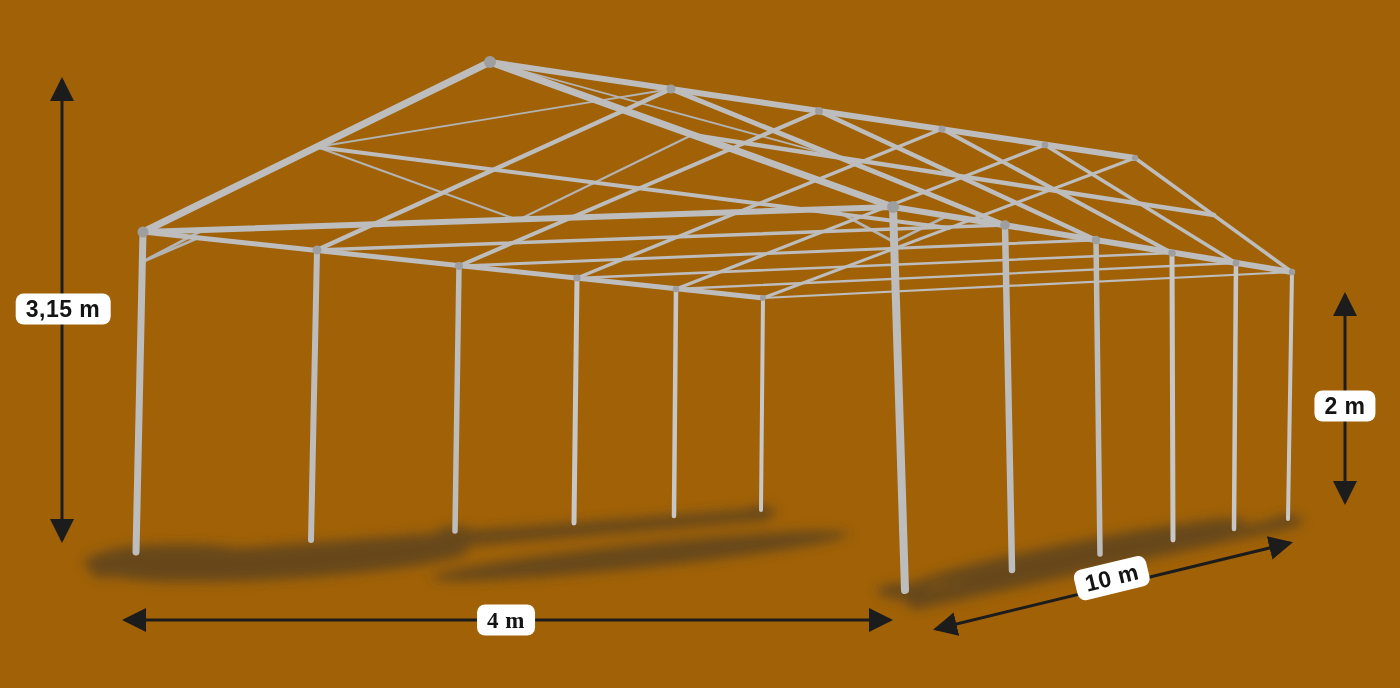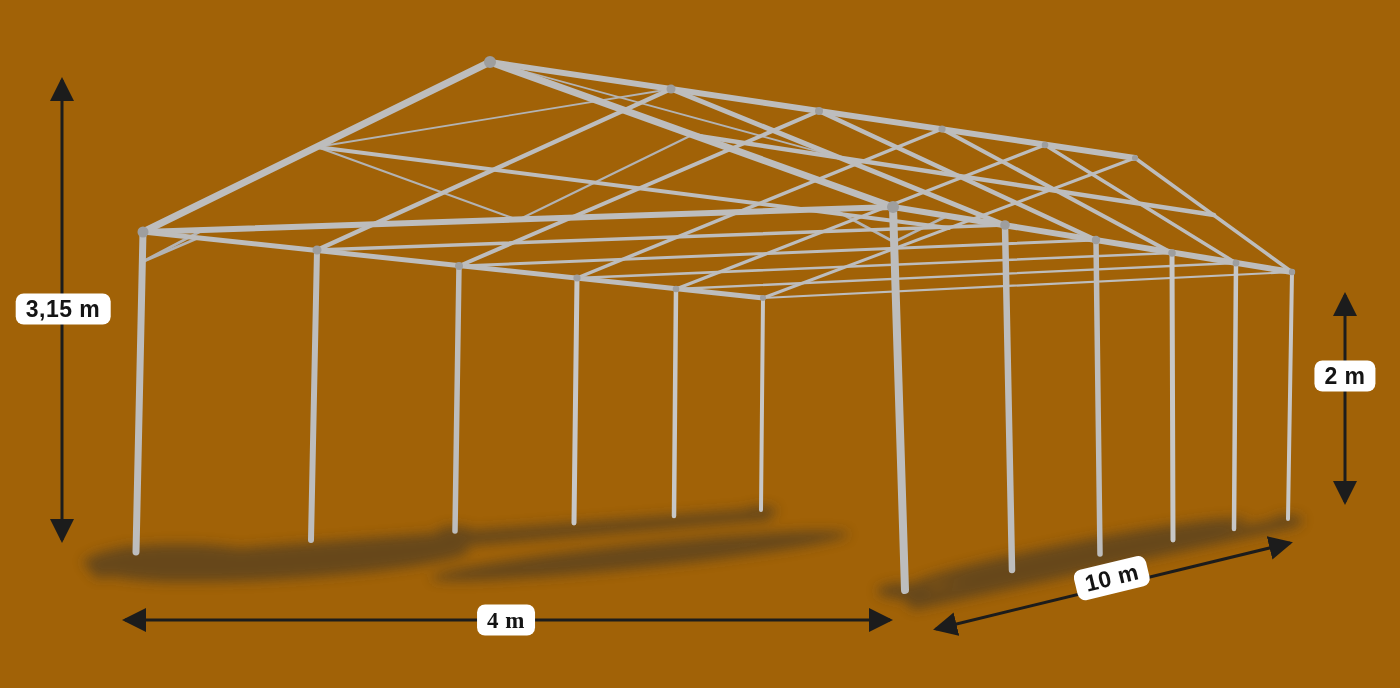--- a/index.html
+++ b/index.html
@@ -163,19 +163,19 @@
     <g stroke-width="3" fill="none" stroke="#1c1c1c">
       <line x1="62" y1="80" x2="62" y2="540" marker-start="url(#arrowhead)" marker-end="url(#arrowhead)"></line>
       <line x1="1345" y1="295" x2="1345" y2="502" marker-start="url(#arrowhead)" marker-end="url(#arrowhead)"></line>
       <line x1="125" y1="620" x2="890" y2="620" marker-start="url(#arrowhead)" marker-end="url(#arrowhead)"></line>
       <line x1="936" y1="629" x2="1290" y2="543" marker-start="url(#arrowhead)" marker-end="url(#arrowhead)"></line>
     </g>
   </svg>
 
   <div class="dim-label" style="left:63px; top:309px;">3,15 m</div>
 
-  <div class="dim-label" style="left:1345px; top:376px;">2 m</div>
+  <div class="dim-label" style="left:1345px; top:406px;">2 m</div>
 
   <div class="dim-label" style="left:506px; top:620px;font-family:Liberation Serif, serif;">4 m</div>
 
   <div class="dim-label rotated" style="left:1112px; top:578px;">10 m</div>
 
 </div>
 
 </body></html>

